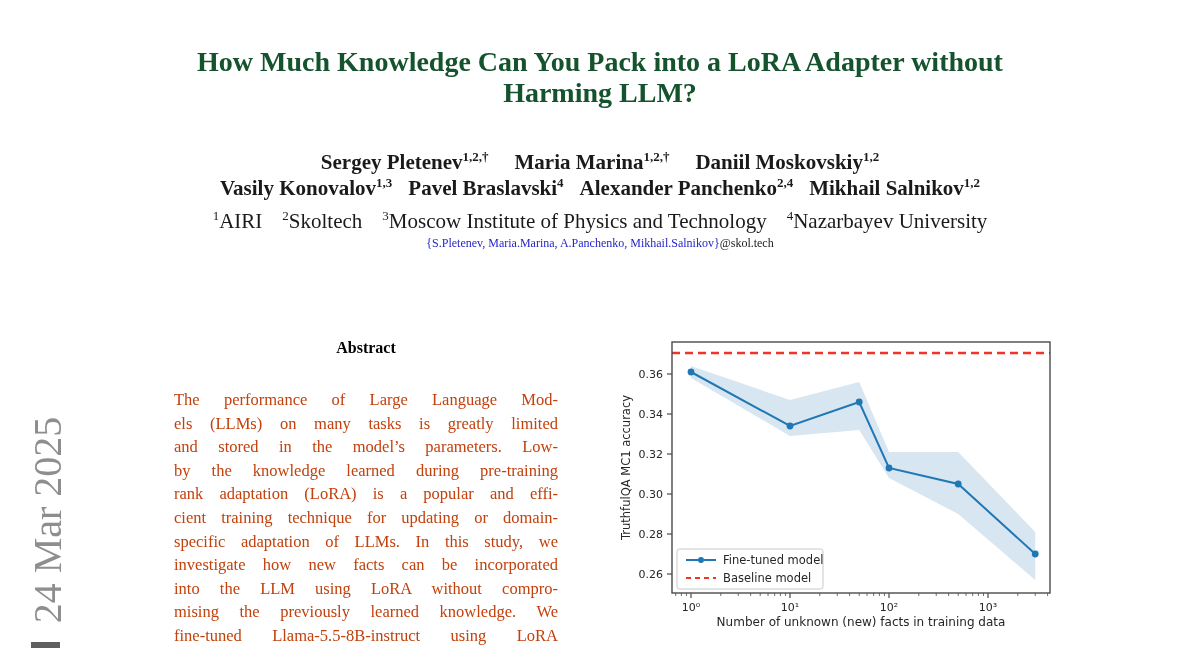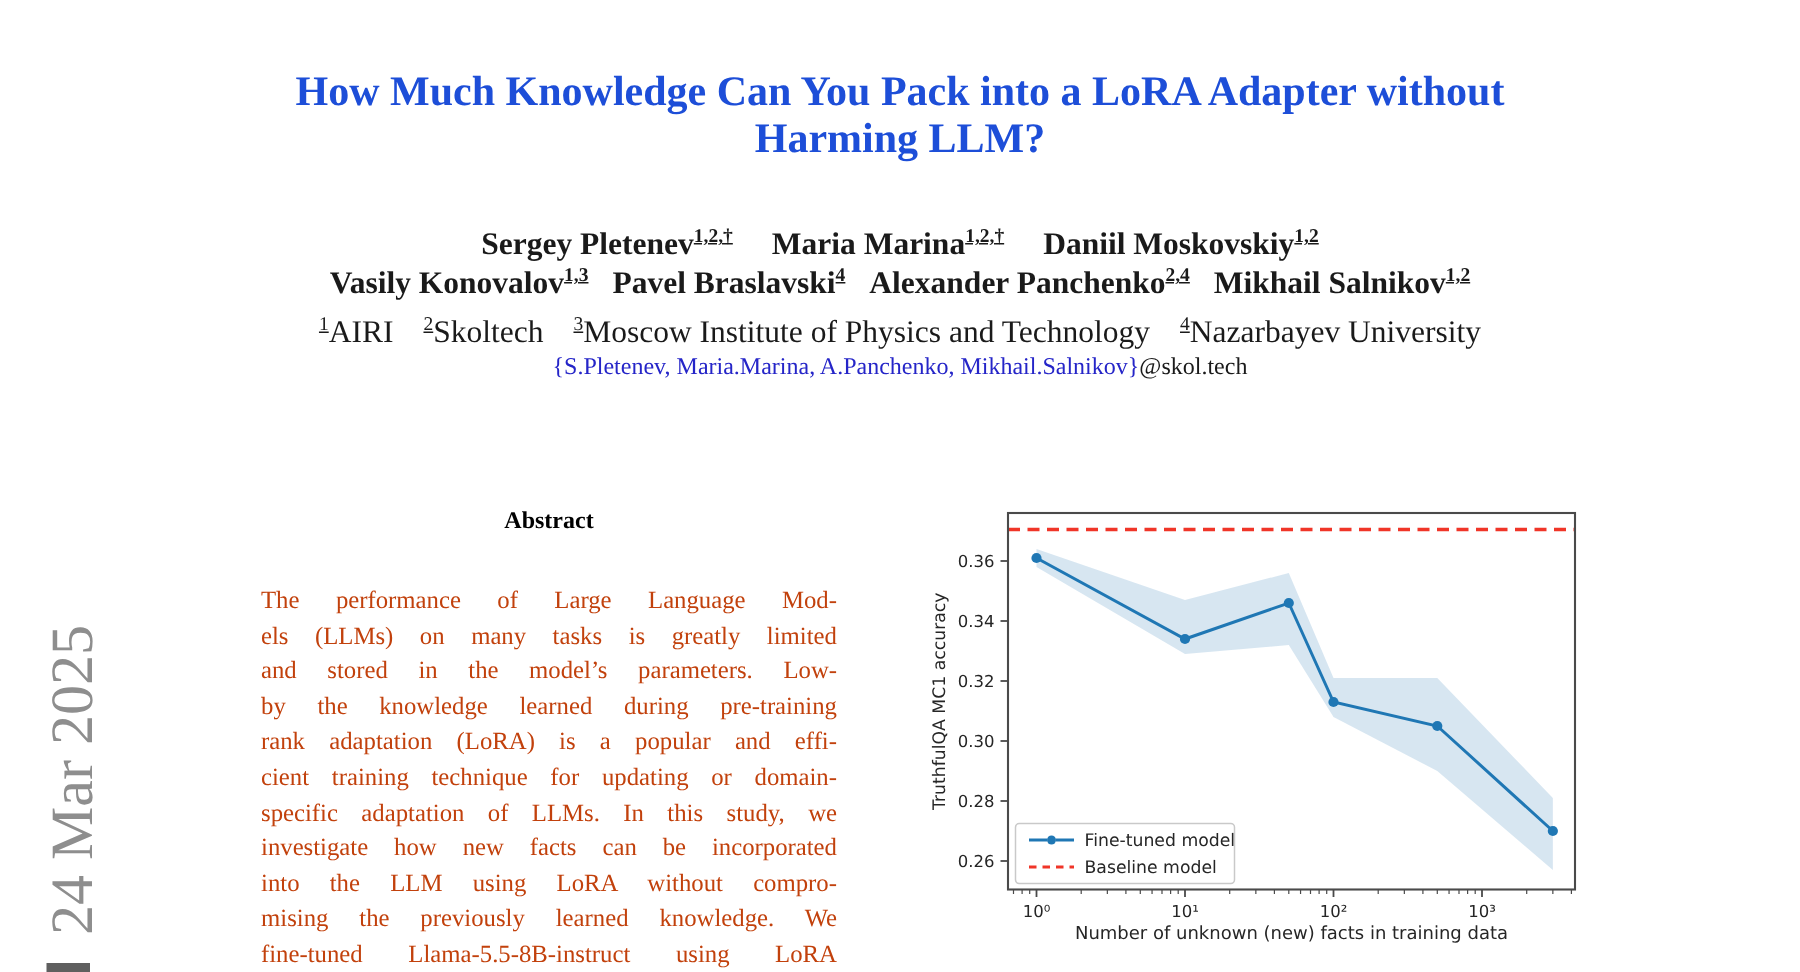--- a/index.html
+++ b/index.html
@@ -14,32 +14,32 @@
     transform:rotate(-90deg);
     font-size:40px;line-height:48px;text-align:center;
     color:#8e8e8e;white-space:nowrap;
   }
   .stamp-fragment{
     position:absolute;left:31px;top:642px;width:29px;height:6px;background:#5f5f5f;
   }
   
   .title{
     position:absolute;top:46px;left:0;right:0;text-align:center;
-    font-size:28px;line-height:31px;font-weight:bold;color:#1d4ed8;
+    font-size:28px;line-height:31px;font-weight:bold;color:#14532d;
   }
   .title > span{display:inline-block;max-width:820px;}
   .authors{position:absolute;left:0;right:0;text-align:center;white-space:nowrap;}
   .authors-1{top:150px;font-size:21px;font-weight:bold;}
   .authors-2{top:176px;font-size:21px;font-weight:bold;}
   .authors-1 .author{margin:0 13px;}
   .authors-2 .author{margin:16px 8px;}
-  sup{font-size:13px;line-height:0;text-decoration:underline;}
+  sup{font-size:13px;line-height:0;}
   .affils{position:absolute;top:209px;left:0;right:0;text-align:center;font-size:21px;white-space:nowrap;}
   .affil{margin:12px 10px;}
-  .email{position:absolute;top:236px;left:0;right:0;text-align:center;font-size:16px;}
+  .email{position:absolute;top:236px;left:0;right:0;text-align:center;font-size:12px;}
   .email-linked{color:#2525c8;}
   
   .abstract-col{position:absolute;left:174px;top:336px;width:384px;}
   .abstract-heading{font-size:16px;line-height:24px;font-weight:bold;text-align:center;margin:0 0 28px 0;color:#000;}
   .abstract-line{font-size:16.5px;line-height:23.6px;text-align:justify;text-align-last:justify;color:#c2410c;}
   
   .figure{position:absolute;left:610px;top:330px;width:485px;height:318px;}
   .figure svg{display:block;}
   svg text{font-family:"DejaVu Sans", sans-serif;fill:#262626;}
 </style>

